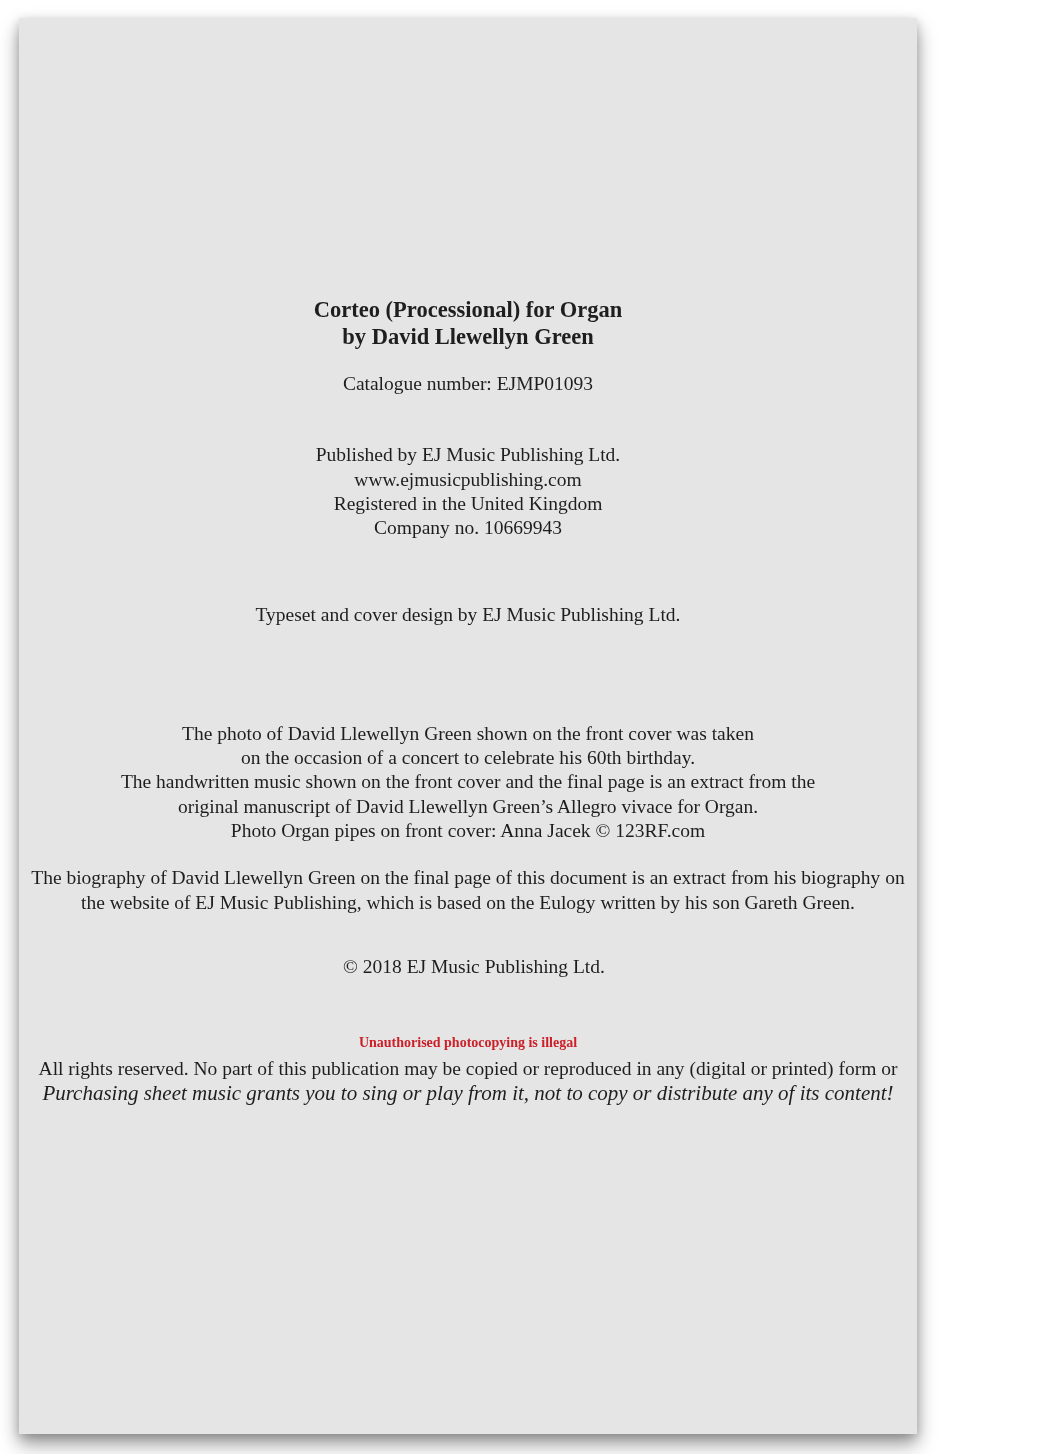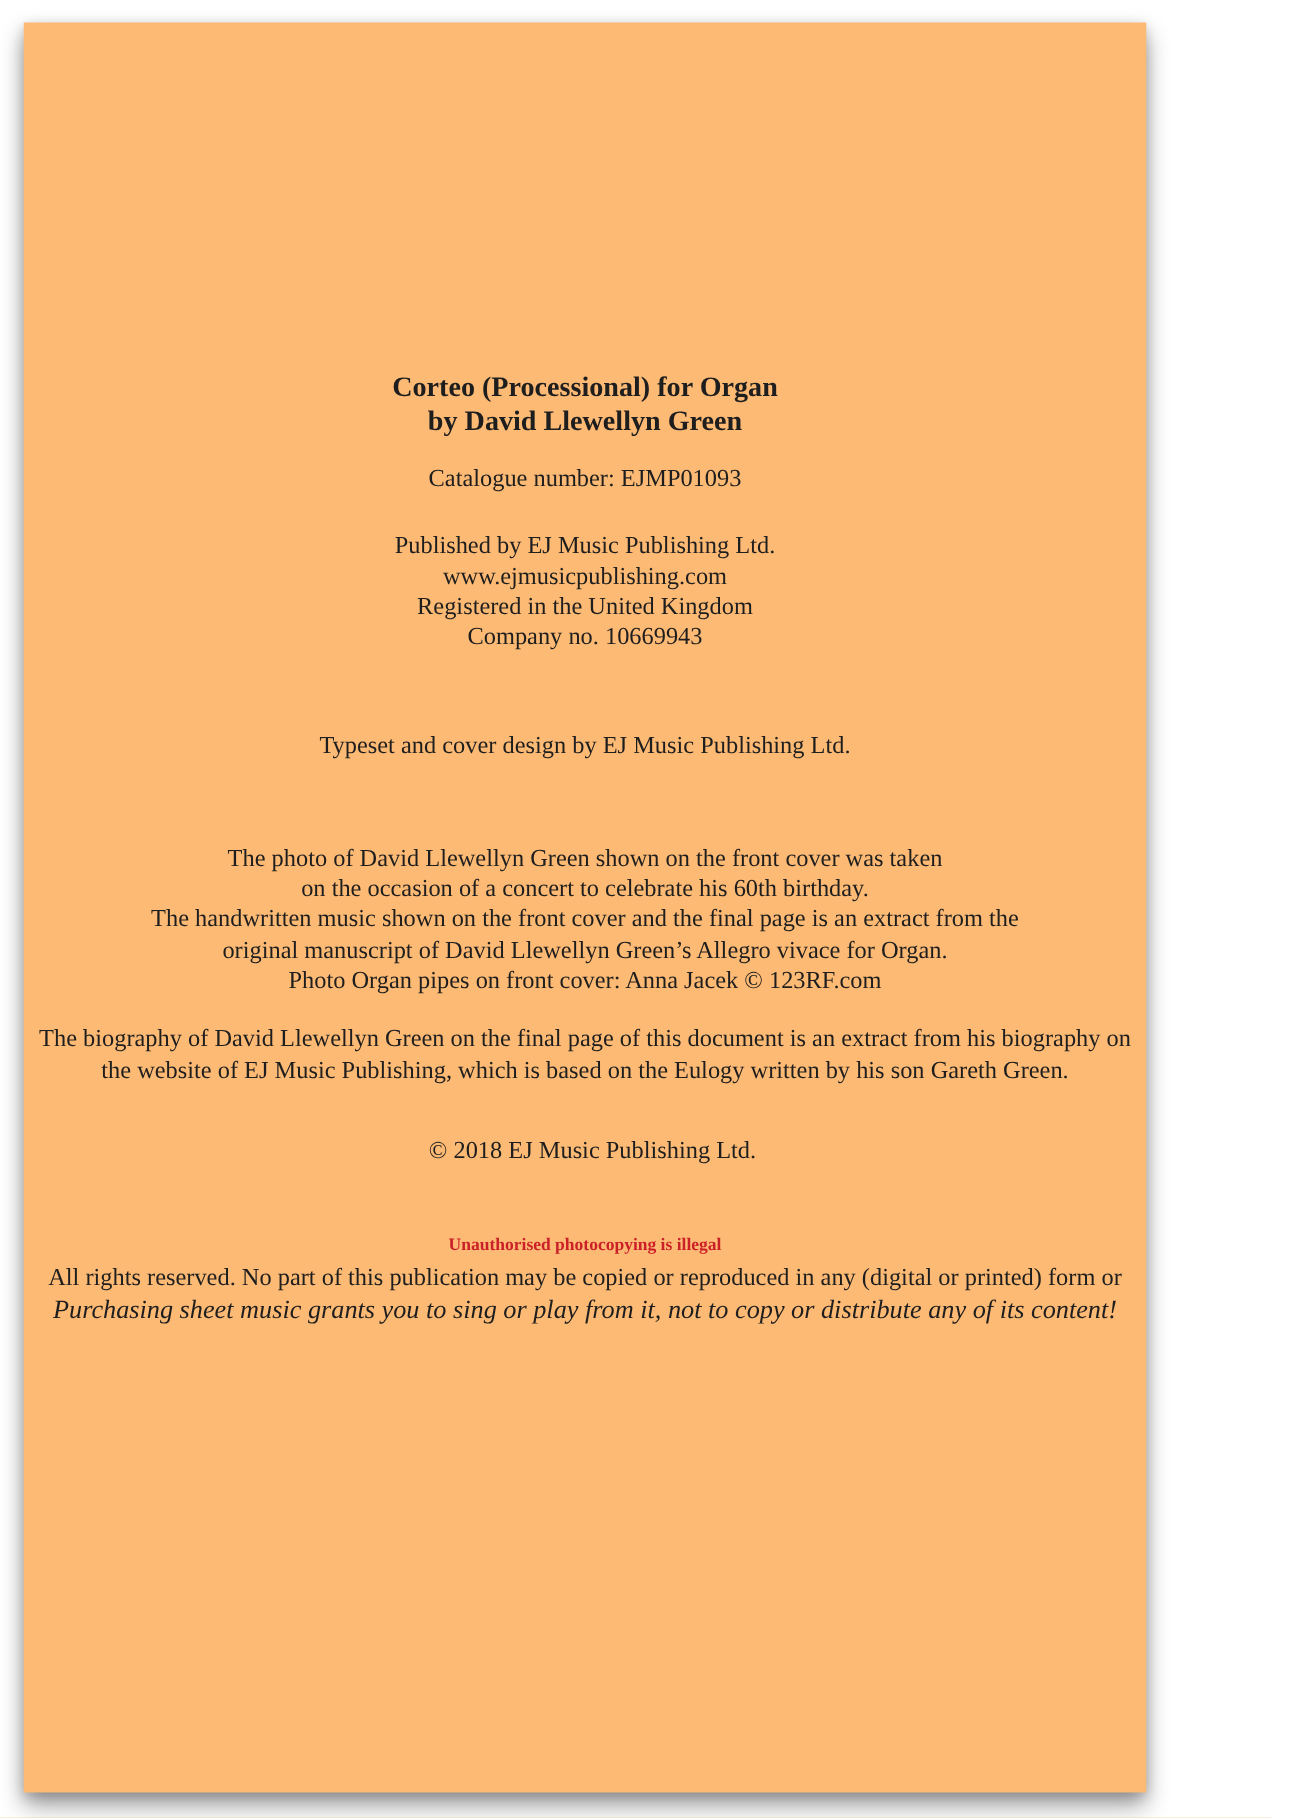--- a/index.html
+++ b/index.html
@@ -9,43 +9,43 @@
     width: 1040px;
     height: 1454px;
     overflow: hidden;
   }
   .sheet {
     position: absolute;
     left: 19px;
     top: 18px;
     width: 898px;
     height: 1416px;
-    background: #fdba74;
+    background: #e5e5e5;
     box-shadow: 0 10px 18px rgba(0,0,0,0.40), 0 3px 9px rgba(0,0,0,0.16);
     padding-top: 278px;
     box-sizing: border-box;
     overflow: hidden;
   }
   .txt {
     font-family: "Liberation Serif", "DejaVu Serif", serif;
     color: #1e1e1e;
     text-align: center;
     font-size: 19.5px;
     line-height: 24.3px;
   }
   .line { white-space: nowrap; }
   .doc-title {
     font-size: 22.5px;
     font-weight: bold;
     line-height: 27px;
   }
   .catalogue-line { margin-top: 22px; }
-  .publisher-block { margin-top: 29px; }
+  .publisher-block { margin-top: 47px; }
   .typeset-line { margin-top: 63px; }
-  .photo-block { margin-top: 66px; }
+  .photo-block { margin-top: 94px; }
   .bio-block { margin-top: 23px; }
   .copyright-line { margin-top: 40px; padding-left: 12px; }
   .warning-heading {
     margin-top: 51px;
     font-weight: bold;
     font-size: 14px;
     line-height: 26px;
   }
   .rights-block { margin-top: 1px; }
   .purchase-line {

